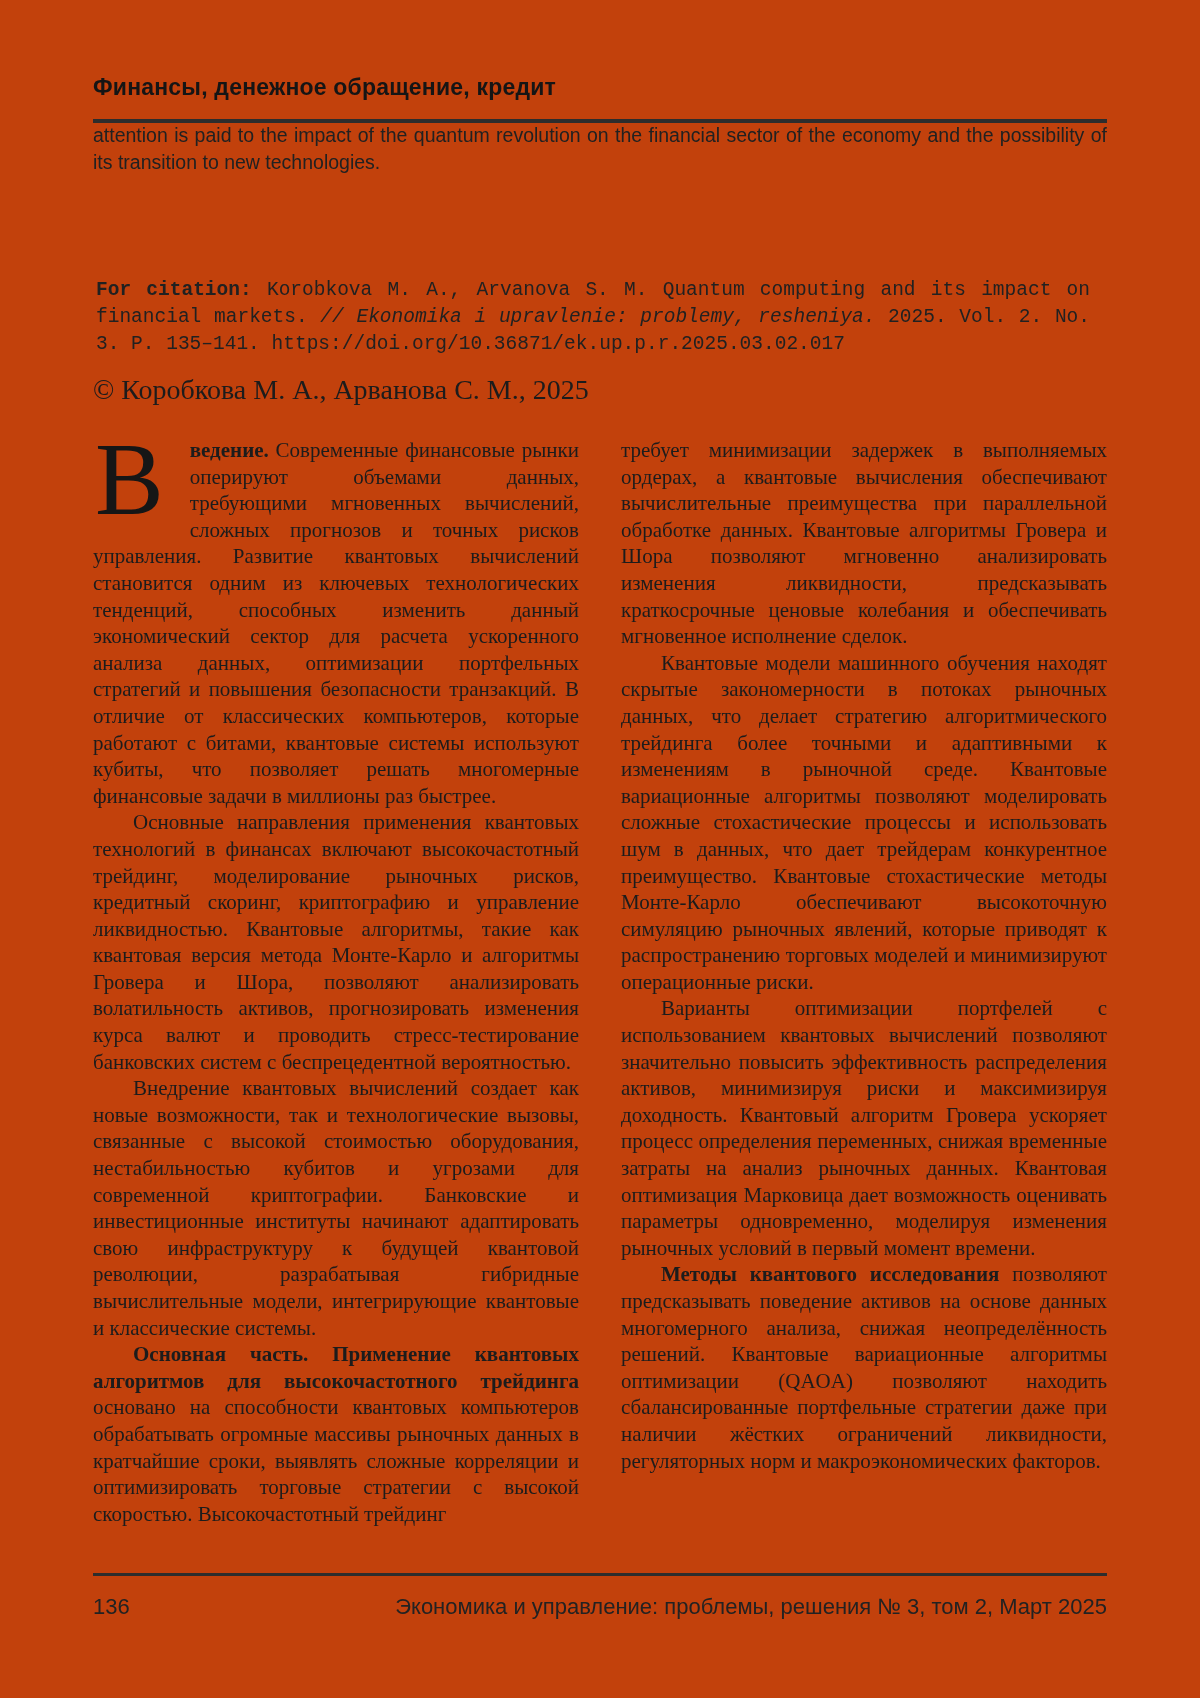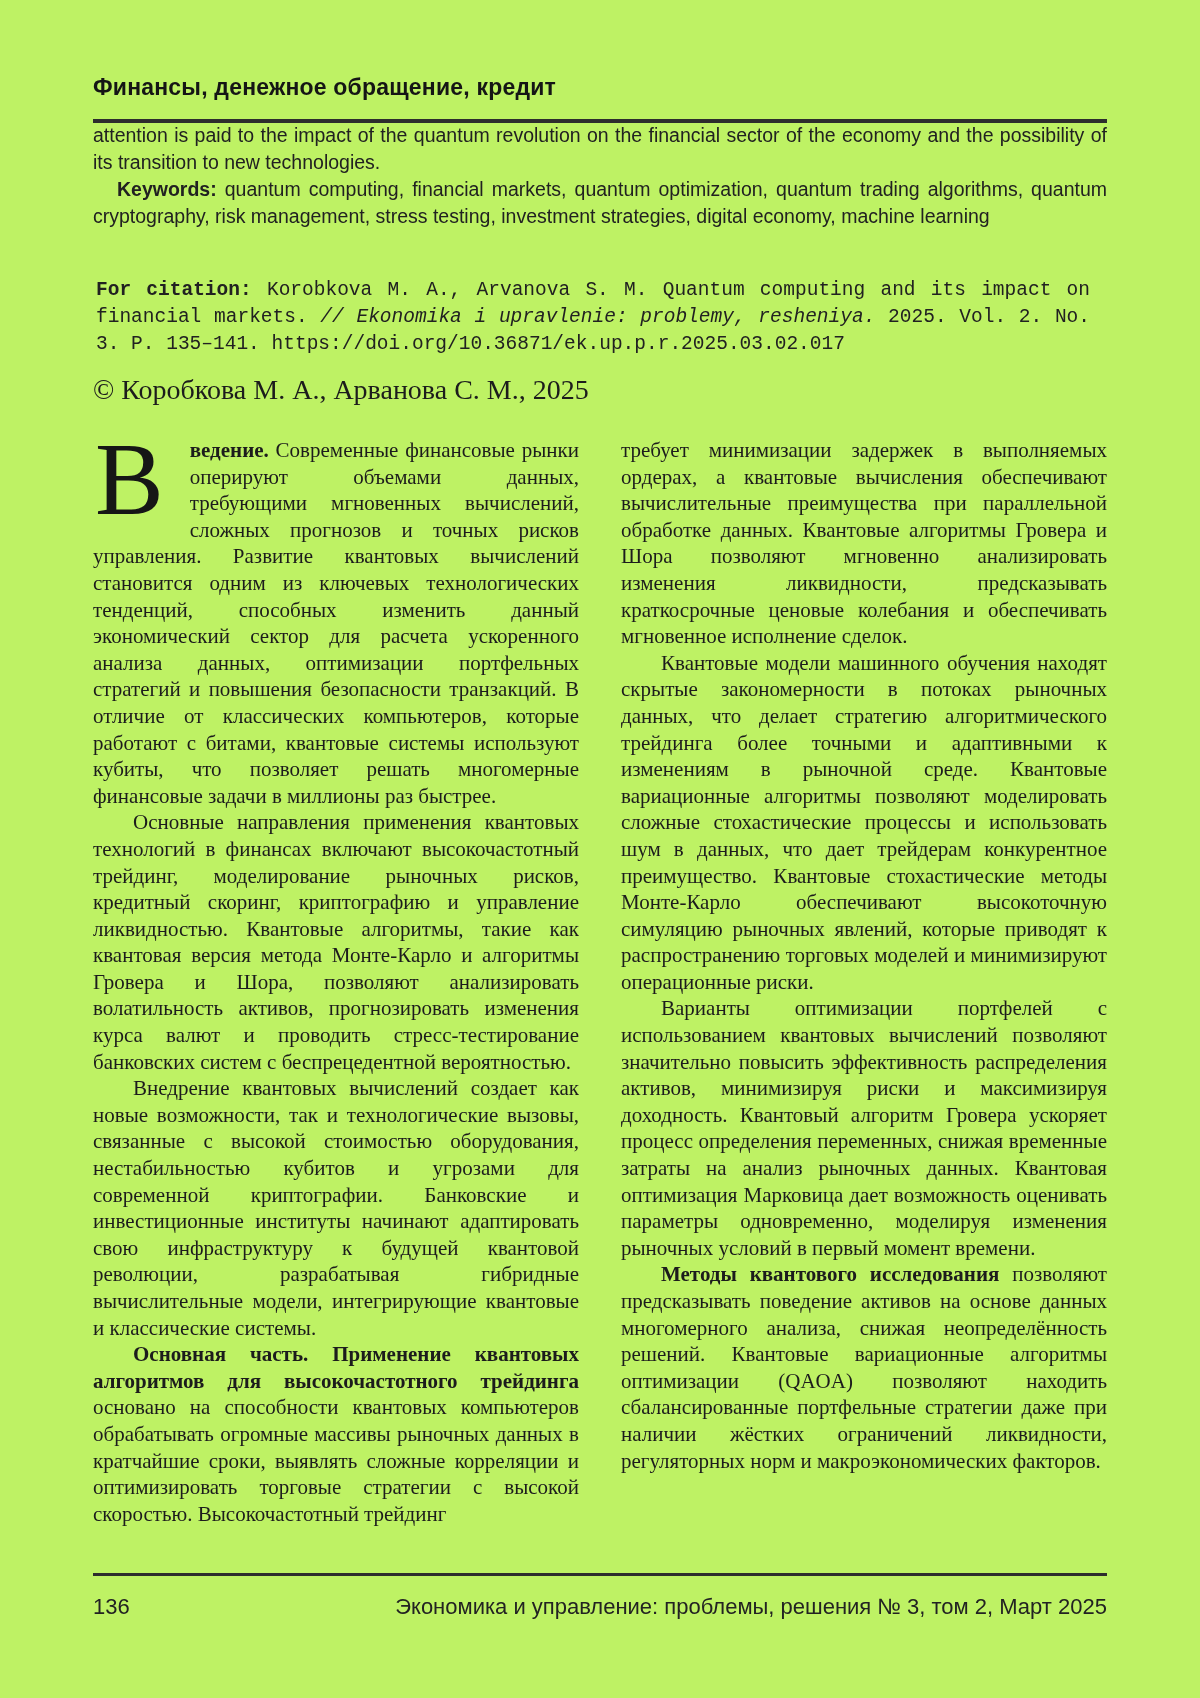--- a/index.html
+++ b/index.html
@@ -2,21 +2,21 @@
 <html lang="ru"><head>
 <meta charset="utf-8">
 <style>
   * { margin: 0; padding: 0; box-sizing: border-box; }
   html, body { background: #e8e8e8; }
   .page {
     position: relative;
     width: 1200px;
     height: 1698px;
     margin: 0 auto;
-    background: #bef264;
+    background: #c2410c;
     color: #1c1c1c;
     overflow: hidden;
   }
   .section-title {
     position: absolute;
     top: 74px; left: 93px; width: 1014px;
     font-family: "Liberation Sans", sans-serif;
     font-size: 23px; font-weight: bold; color: #151515;
     letter-spacing: 0.2px;
   }
@@ -75,22 +75,20 @@
 </head>
 <body>
 
 <div class="page">
 
   <h1 class="section-title">Финансы, денежное обращение, кредит</h1>
   <div class="rule rule-top"></div>
 
   <section class="abstract">
     <p>attention is paid to the impact of the quantum revolution on the financial sector of the economy and the possibility of its transition to new technologies.</p>
-    <p class="abs-keywords"><b>Keywords:</b>
-      <span>quantum computing, financial markets, quantum optimization, quantum trading algorithms, quantum cryptography, risk management, stress testing, investment strategies, digital economy, machine learning</span></p>
   </section>
 
   <section class="citation"><b>For citation:</b>
     <span>Korobkova M. A., Arvanova S. M. Quantum computing and its impact on financial markets.</span>
     <i>// Ekonomika i upravlenie: problemy, resheniya.</i>
     <span>2025. Vol. 2. No. 3. P. 135–141. https://doi.org/10.36871/ek.up.p.r.2025.03.02.017</span>
   </section>
 
   <p class="copyright">© Коробкова М. А., Арванова С. М., 2025</p>
 

